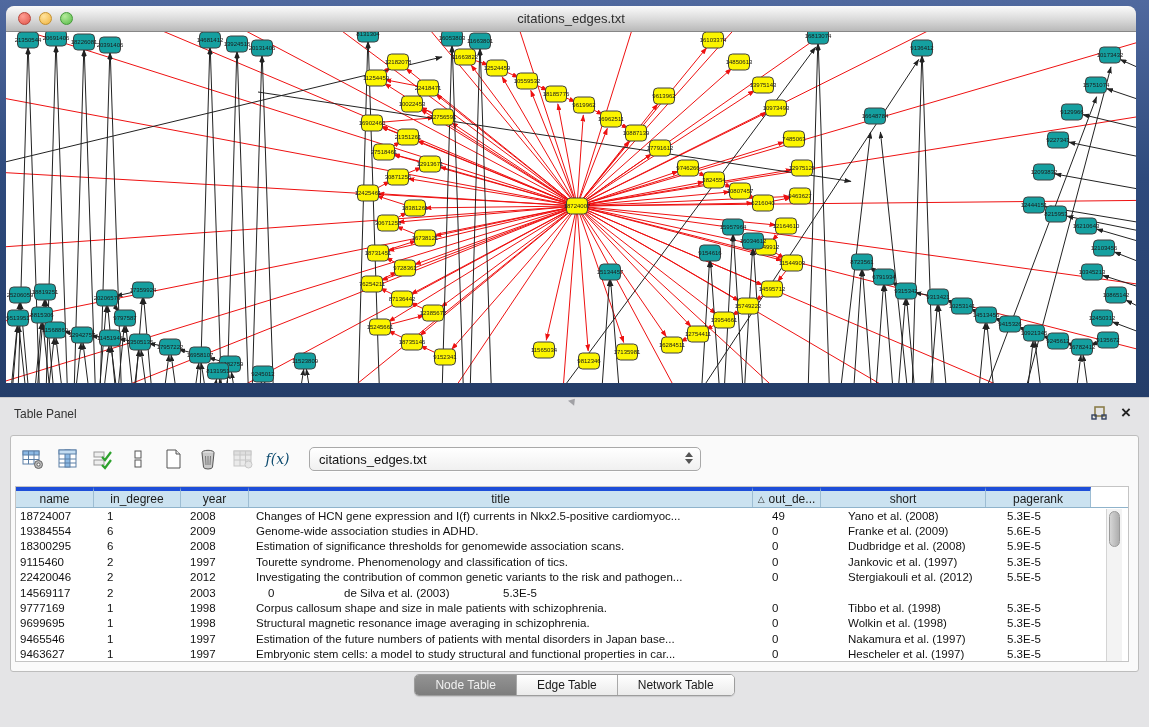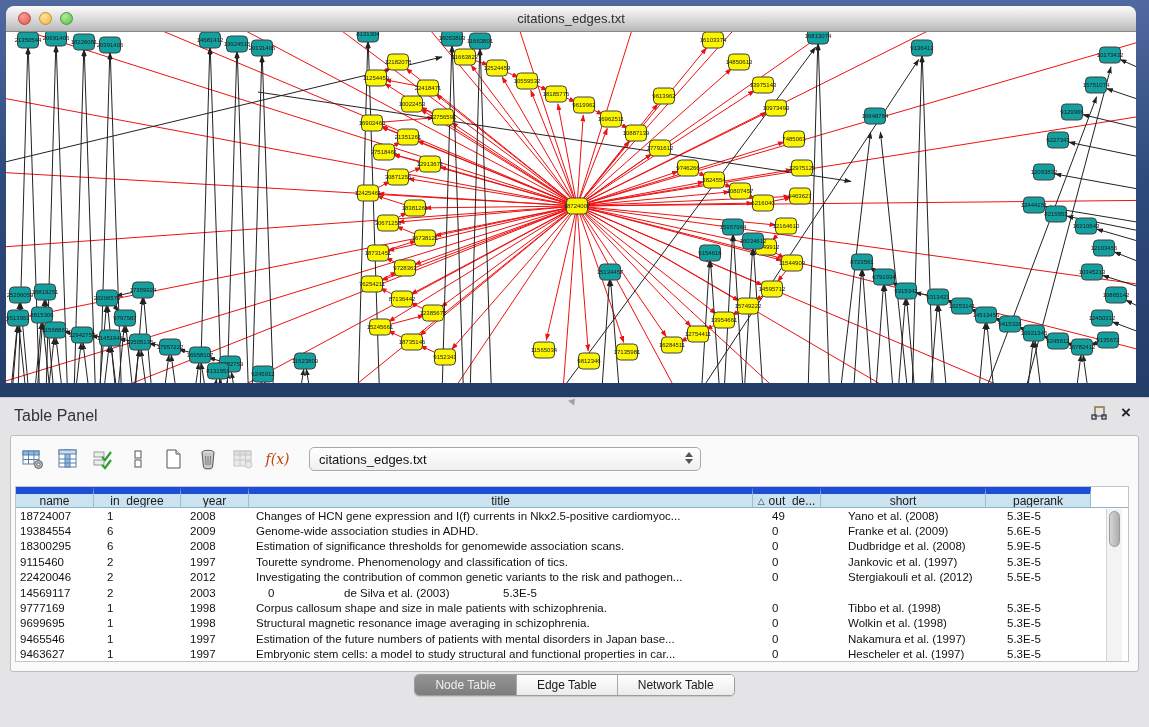--- a/index.html
+++ b/index.html
@@ -23,44 +23,44 @@
   .win-title { flex:1; text-align:center; font-size:13px; color:#2e2e2e; }
   .canvas { flex:1; background:#ffffff; position:relative; overflow:hidden; }
   #graph { position:absolute; left:0; top:0; }
 
   
   .table-panel { position:absolute; left:0; top:397px; width:1149px; height:330px; background:#e4e4e6; }
   .splitter-cursor { position:absolute; left:569px; top:1px; width:0; height:0;
     border-left:4px solid transparent; border-right:4px solid transparent; border-bottom:6px solid #909095;
     transform:rotate(40deg); opacity:.8; }
   .panel-titlebar { height:32px; position:relative; border-top:1px solid #c9c9cc; }
-  .panel-title { position:absolute; left:14px; top:9px; font-size:16px; color:#333; }
+  .panel-title { position:absolute; left:14px; top:9px; font-size:12px; color:#333; }
   .panel-icons { position:absolute; right:18px; top:7px; display:flex; gap:14px; align-items:center; }
   .float-icon svg { display:block; }
   .close-icon { font-size:17px; font-weight:bold; color:#222; line-height:16px; cursor:default; }
 
   .panel-body { position:absolute; left:10px; top:38px; width:1129px; height:237px;
     background:#fafafa; border:1px solid #bdbdbd; border-radius:3px; }
 
   .toolbar { height:46px; display:flex; align-items:center; padding-left:8px; gap:8px; }
   .tool { width:27px; height:27px; display:flex; align-items:center; justify-content:center; border-radius:3px; }
   .tool.disabled { opacity:.45; }
-  .fx-label { font-family:"DejaVu Serif",serif; font-style:italic; font-size:14px; color:#c2410c; }
+  .fx-label { font-family:"DejaVu Serif",serif; font-style:italic; font-size:14px; color:#0c4a6e; }
   .combo { margin-left:10px; width:392px; height:24px; border:1px solid #a9a9a9; border-radius:5px;
     background:linear-gradient(#ffffff,#f0f0f0); display:flex; align-items:center; padding:0 22px 0 9px;
     font-size:13px; color:#111; position:relative; box-shadow:0 1px 0 rgba(255,255,255,.7); }
   .combo-arrows { position:absolute; right:7px; top:4px; display:flex; flex-direction:column; gap:2px; }
   .combo-arrows i { display:block; width:0; height:0; border-left:4px solid transparent; border-right:4px solid transparent; }
   .combo-arrows .up   { border-bottom:5px solid #555; }
   .combo-arrows .down { border-top:5px solid #555; }
 
   .tableview { position:absolute; left:4px; top:50px; width:1114px; height:176px;
     background:#fff; border:1px solid #c4c4c4; overflow:hidden; }
   .thead { display:flex; height:21px; background:#cbe2f0; border-bottom:1px solid #8fb3cb; }
-  .thead .hcell { border-right:1px solid #9dbdd3; border-top:7px solid #1d4ed8; font-size:12px; color:#1a1a1a;
+  .thead .hcell { border-right:1px solid #9dbdd3; border-top:4px solid #1d4ed8; font-size:12px; color:#1a1a1a;
     display:flex; align-items:center; justify-content:center; gap:4px; white-space:nowrap; overflow:hidden; }
   .thead .hfill { flex:1; background:#fff; }
   .sort-glyph { font-size:9px; color:#333; }
   .trow { display:flex; height:15.4px; align-items:center; font-size:11.5px; color:#111; white-space:nowrap; }
   .tcell { overflow:hidden; white-space:nowrap; flex:0 0 auto; }
   .c0{width:78px;  padding-left:4px;}
   .c1{width:87px;  padding-left:13px;}
   .c2{width:68px;  padding-left:9px;}
   .c3{width:504px; padding-left:7px;}
   .c4{width:68px;  padding-left:19px;}

